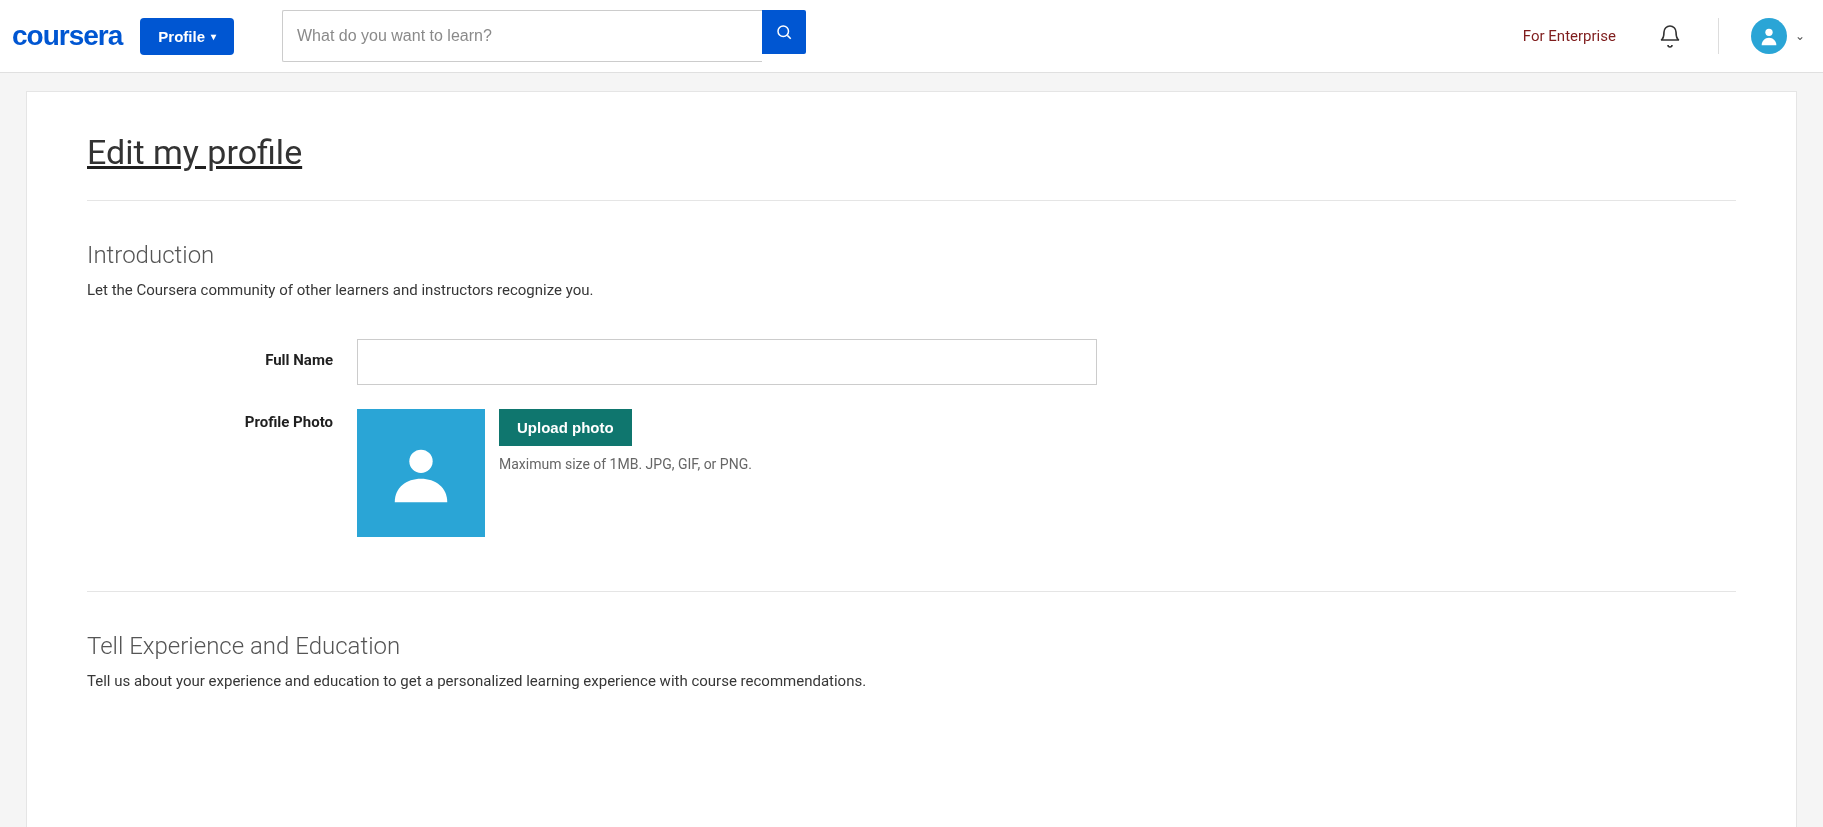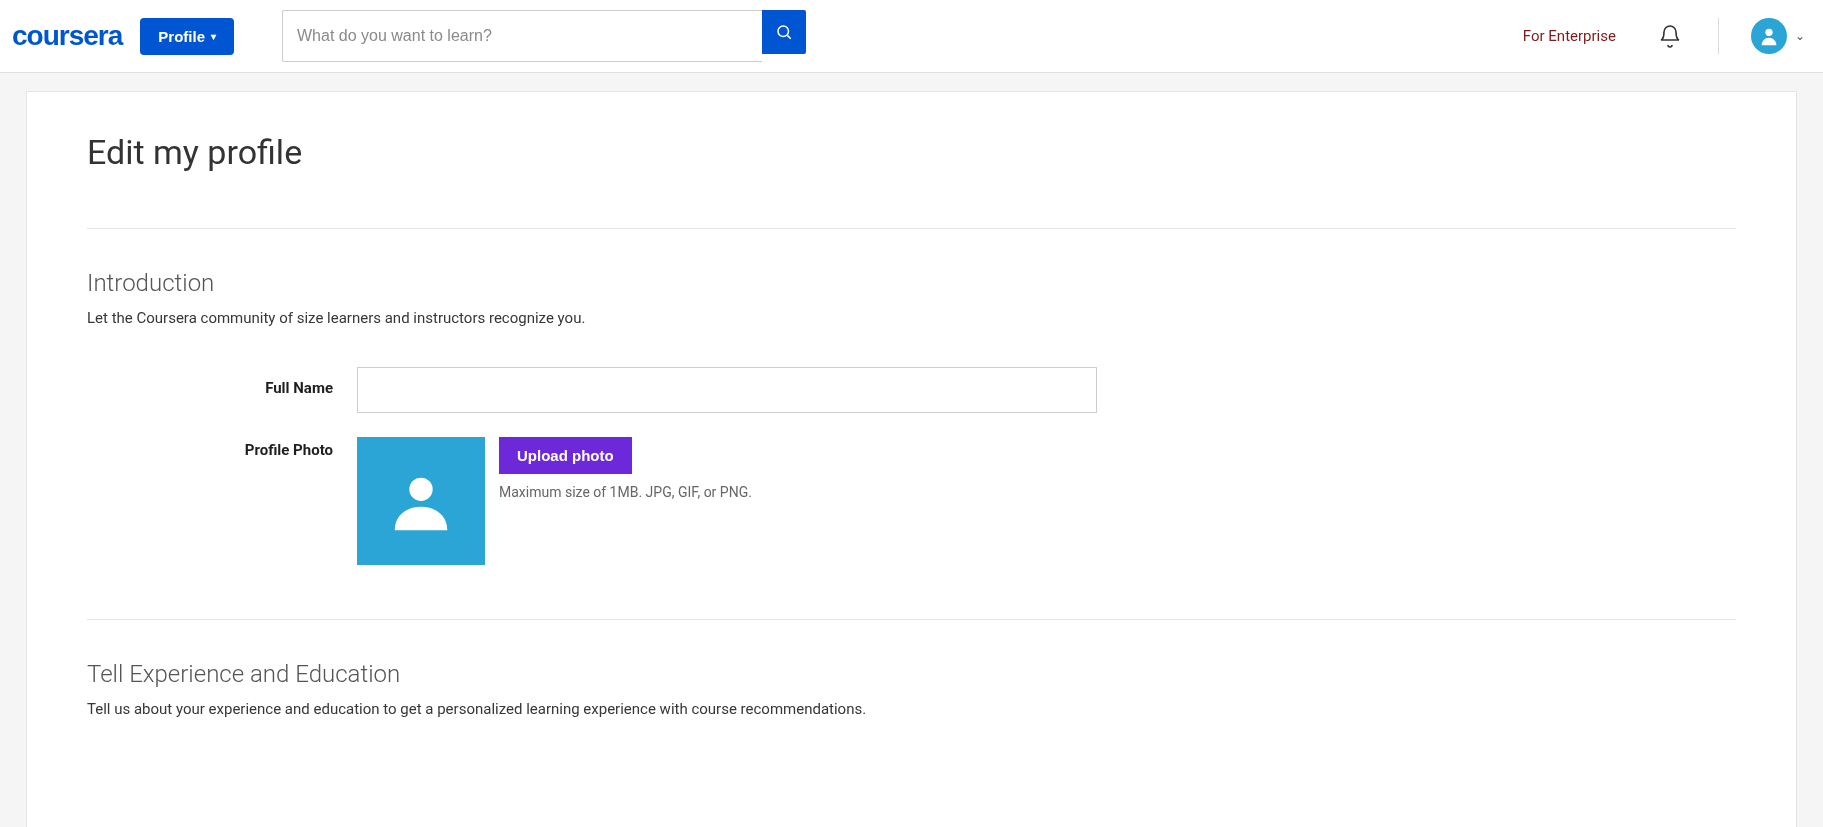--- a/index.html
+++ b/index.html
@@ -116,21 +116,22 @@
     padding: 40px 0 0 0;
     min-height: 740px;
   }
   .page-inner {
     padding: 0 60px;
   }
   .title-row {
     display: flex;
     align-items: flex-end;
     justify-content: space-between;
-    margin-bottom: 56px;
+    margin-bottom: 28px;
+    text-decoration: underline;
   }
   .page-title {
     font-size: 34px;
     font-weight: 400;
     color: #333;
   }
   .view-profile-btn {
     background: #1f66c1;
     color: #fff;
     border: none;
@@ -187,21 +188,21 @@
     width: 128px;
     height: 128px;
     background: #2aa5d6;
     display: flex;
     align-items: center;
     justify-content: center;
   }
   .photo-box svg { fill: #fff; }
   .photo-right { padding-top: 0; }
   .upload-btn {
-    background: #6d28d9;
+    background: #0f766e;
     color: #fff;
     border: none;
     font-size: 15px;
     font-weight: 600;
     padding: 10px 18px;
     cursor: pointer;
   }
   .upload-hint {
     font-size: 14px;
     color: #666;
@@ -257,21 +258,21 @@
 <div class="page">
   <div class="page-inner">
 
     <div class="title-row">
       <h1 class="page-title">Edit my profile</h1>
     </div>
 
     <div class="hr"></div>
 
     <h2 class="section-title">Introduction</h2>
-    <p class="section-desc">Let the Coursera community of size learners and instructors recognize you.</p>
+    <p class="section-desc">Let the Coursera community of other learners and instructors recognize you.</p>
 
     <div class="form-row">
       <div class="form-label">Full Name</div>
       <input class="text-input" type="text" value="" style="">
     </div>
 
     <div class="form-row">
       <div class="form-label" style="padding-top:4px;">Profile Photo</div>
       <div class="photo-cell">
         <div class="photo-box">

